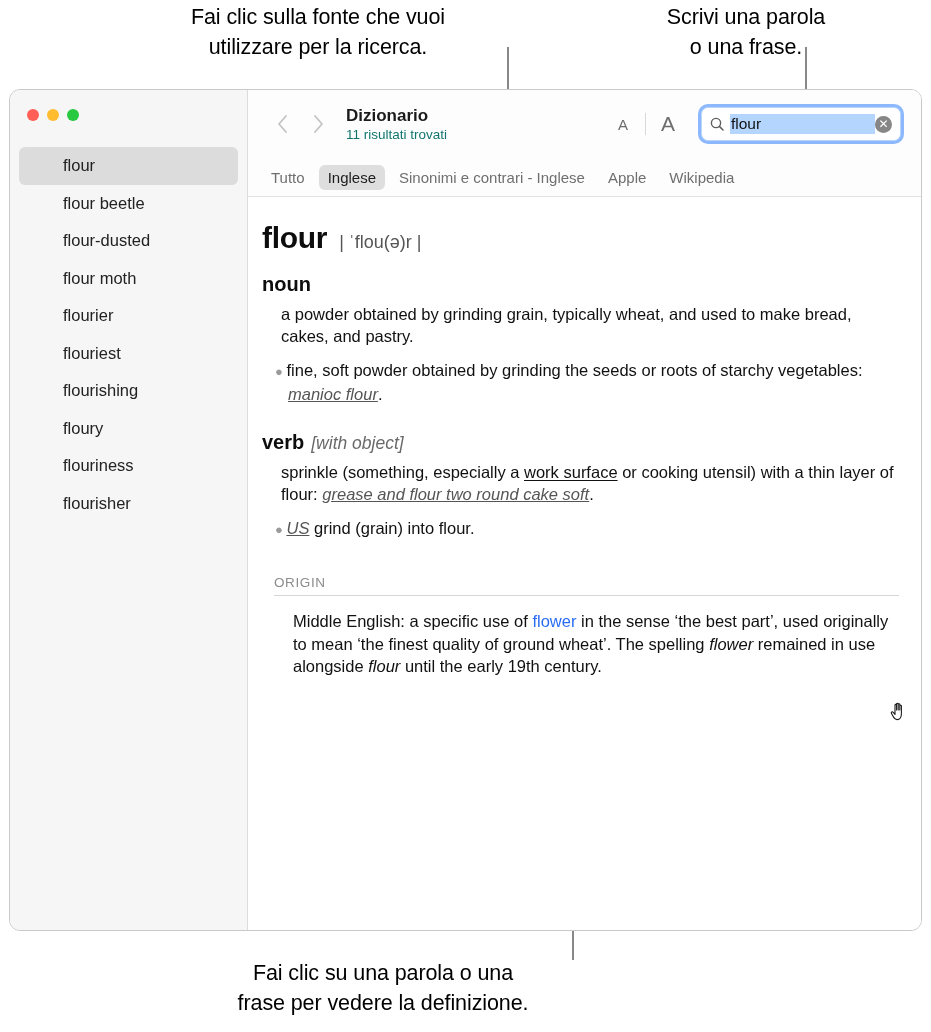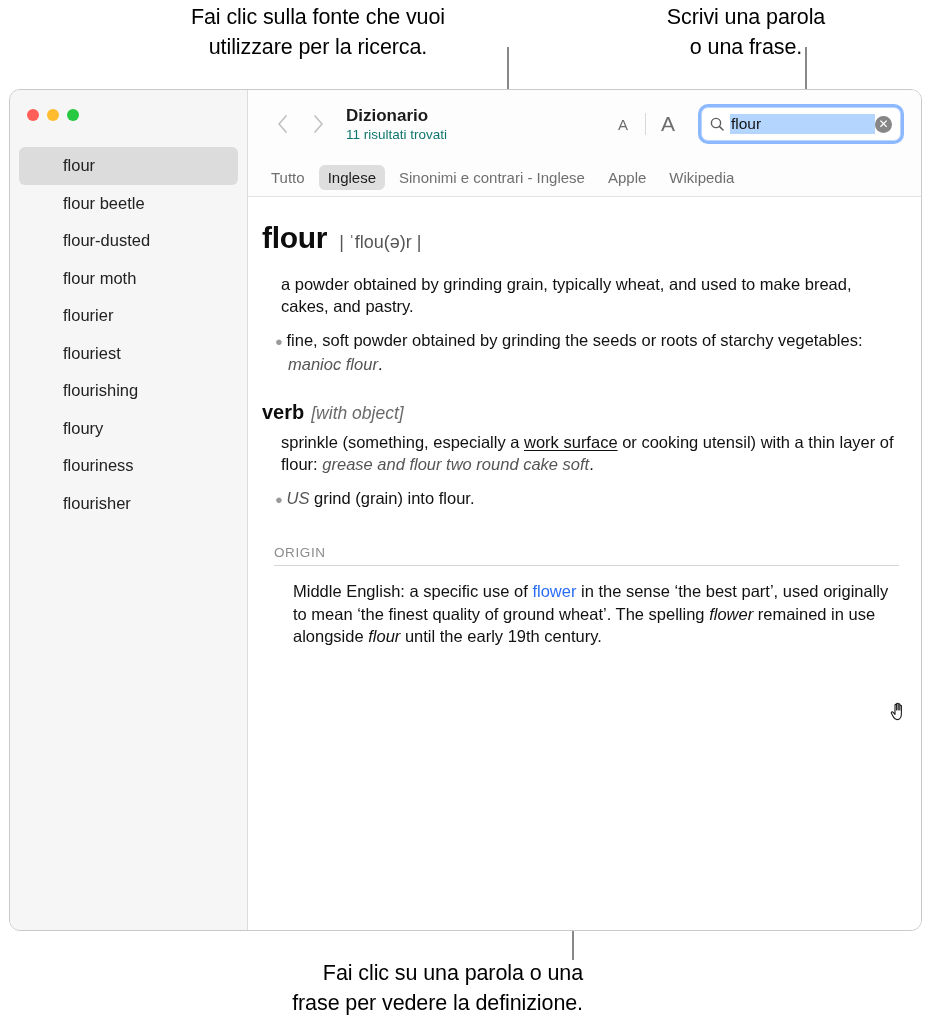--- a/index.html
+++ b/index.html
@@ -24,21 +24,21 @@
     position: absolute;
     color: #000000;
     font-size: 21.5px;
     line-height: 30px;
     text-align: center;
     white-space: pre-line;
     letter-spacing: -0.1px;
   }
   #callout-source  { left: 118px;  top: 2px;  width: 400px; text-align: center; }
   #callout-typeword{ left: 606px;  top: 2px;  width: 280px; text-align: center; }
-  #callout-clickword { left: 183px; top: 958px; width: 400px; text-align: right; }
+  #callout-clickword { left: 183px; top: 958px; width: 400px; text-align: center; }
 
   .leader {
     position: absolute;
     background: #888888;
     width: 2px;
   }
 
   
   #bracket {
     position: absolute;
@@ -284,21 +284,21 @@
     font-size: 16.5px;
     line-height: 22px;
     color: #111111;
     margin-left: 26px;
     text-indent: -13px;
     max-width: 625px;
     margin-bottom: 6px;
   }
   .subsense .bullet { color: #9a9a9a; font-size: 13px; }
   .ital { font-style: italic; }
-  .ital-gray { font-style: italic; color: #555; }
+  .ital-gray { font-style: italic; color: #555; text-decoration: underline; }
   .hoverword {
     text-decoration: underline;
     text-underline-offset: 2px;
   }
   .verb-block { margin-top: 26px; }
 
   #origin-wrap { margin-top: 34px; }
   #origin-label {
     font-size: 13.5px;
     color: #8c8c8c;
@@ -446,20 +446,23 @@
         <div class="tab">Wikipedia</div>
       </div>
 
       <div id="definition">
 
         <div id="headword-row">
           <span id="headword">flour</span>
           <span id="pronunciation">| ˈflou(ə)r |</span>
         </div>
 
+        <div class="pos">
+          <span>noun</span>
+        </div>
         <div class="sense">
           <span>a powder obtained by grinding grain, typically wheat, and used to make bread, cakes, and pastry.</span>
         </div>
         <div class="subsense">
           <span class="bullet">●&nbsp;</span><span>fine, soft powder obtained by grinding the seeds or roots of starchy vegetables: </span><span class="ital-gray">manioc flour</span><span>.</span>
         </div>
 
         <div class="pos verb-block">
           <span>verb</span><span class="gram">[with object]</span>
         </div>

